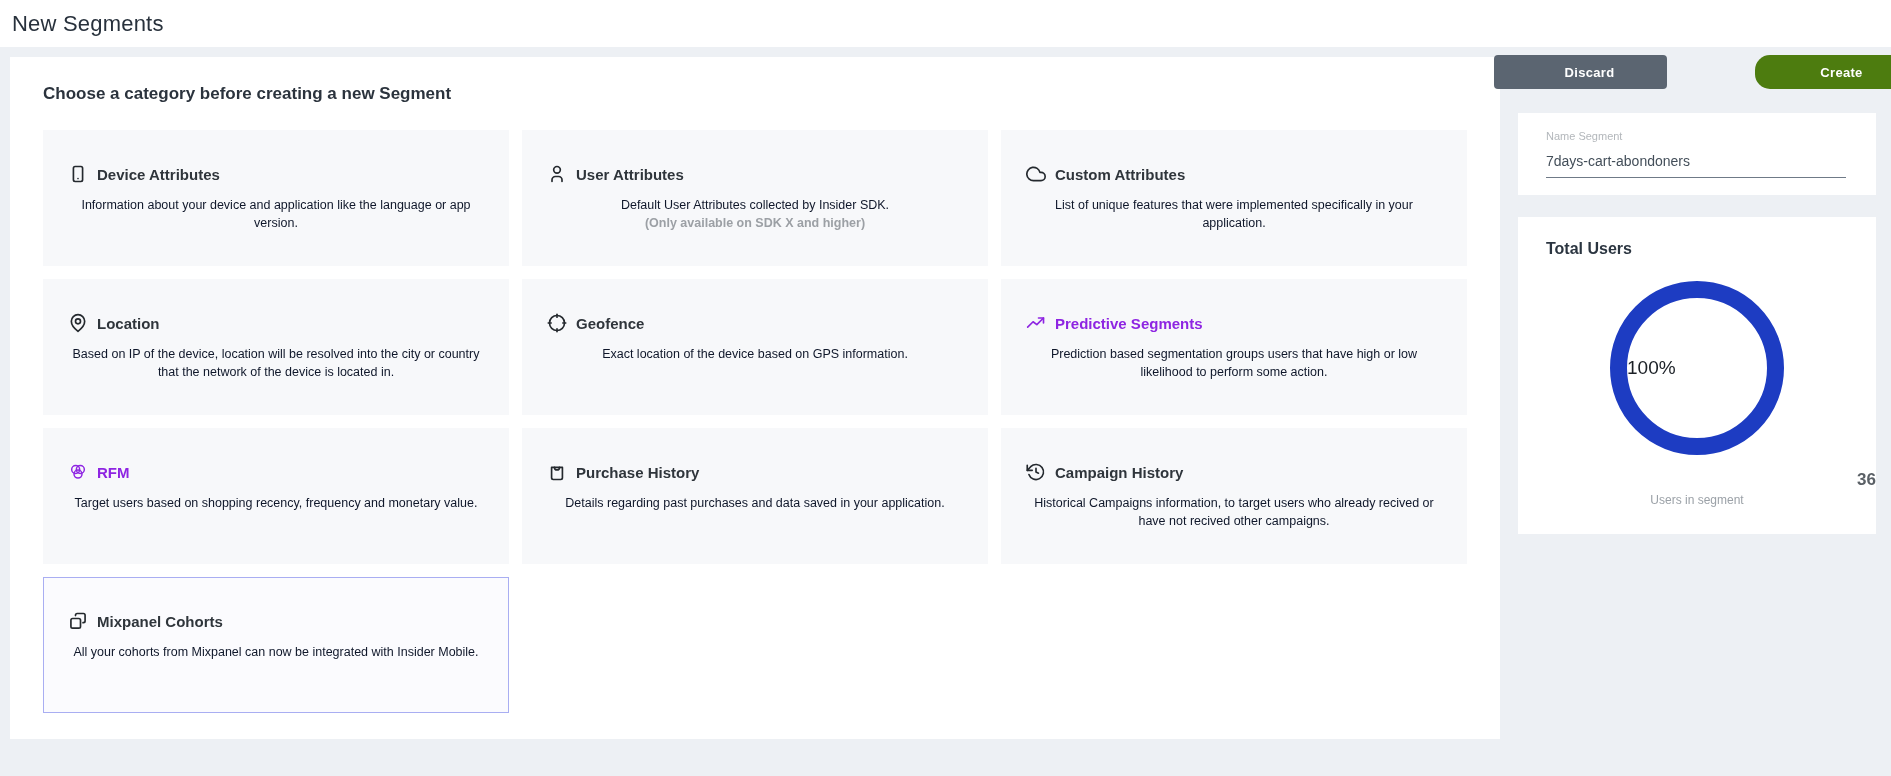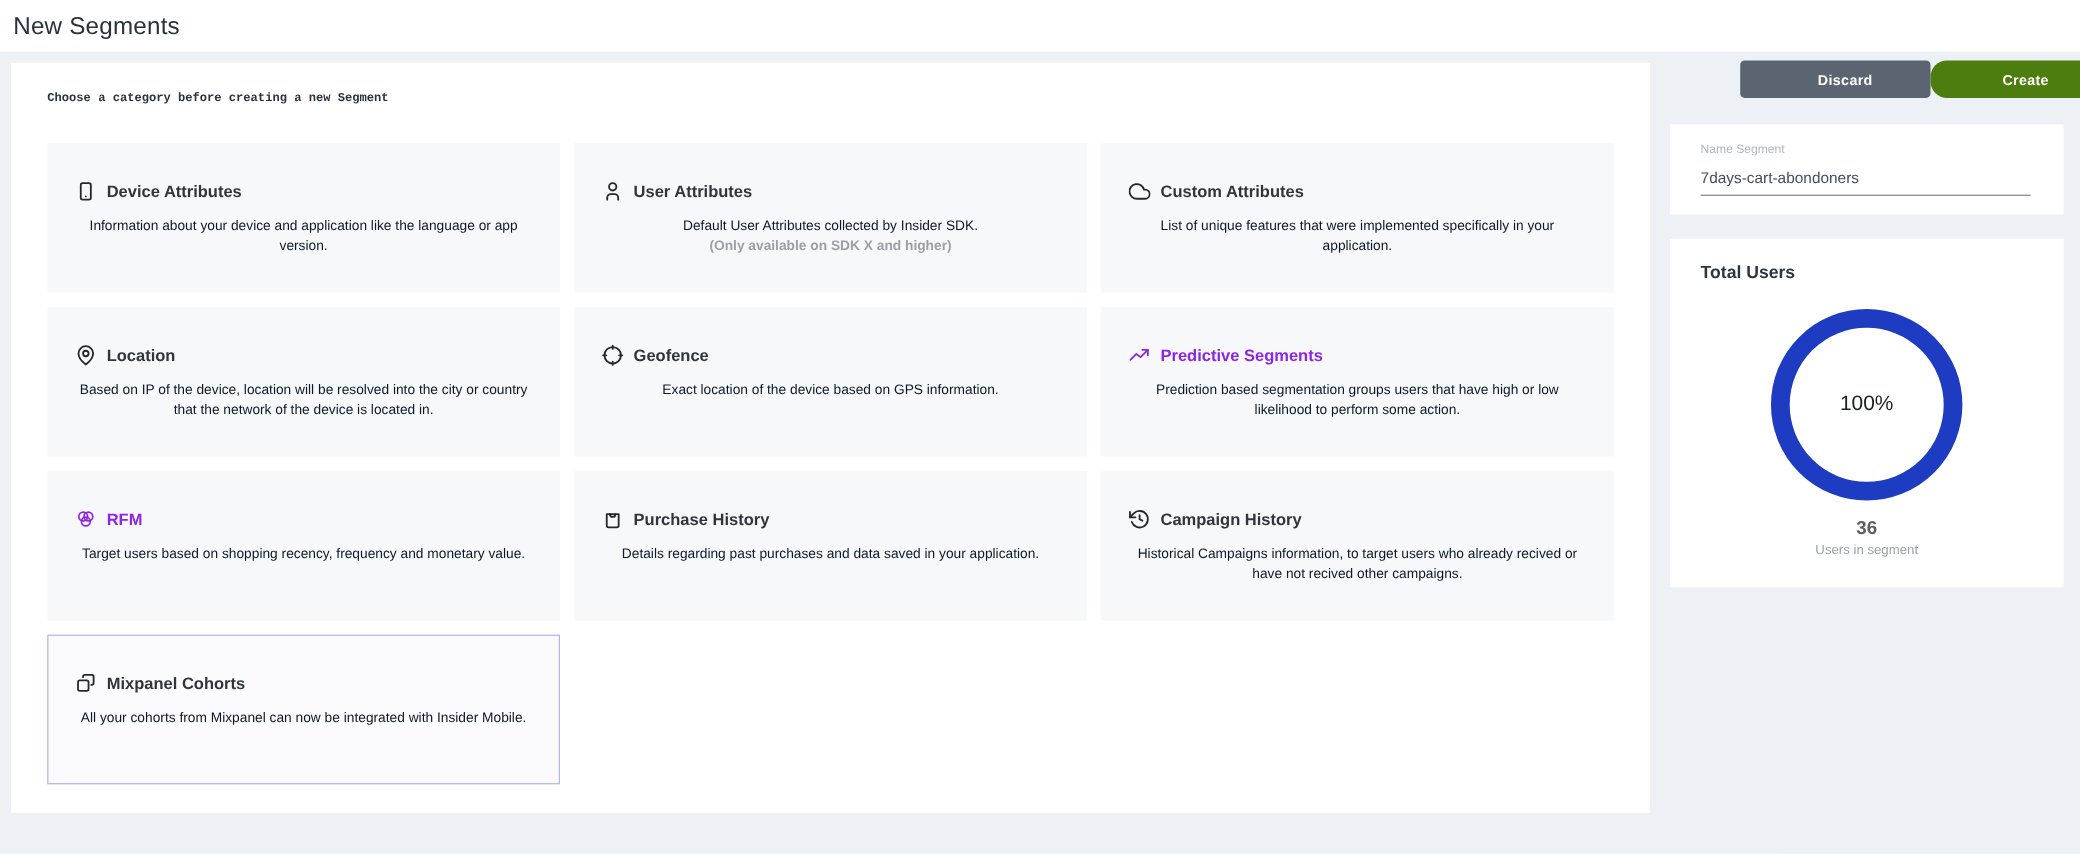--- a/index.html
+++ b/index.html
@@ -6,51 +6,51 @@
   body{
     width:1891px;height:776px;position:relative;overflow:hidden;
     background:#edf0f4;
     font-family:"Liberation Sans", sans-serif;
     -webkit-font-smoothing:antialiased;
   }
   .header-band{position:absolute;left:0;top:0;width:1891px;height:47px;background:#ffffff;}
   .page-title{position:absolute;left:12px;top:11px;font-size:22px;color:#28313c;letter-spacing:.2px;}
 
   .main-card{position:absolute;left:10px;top:57px;width:1490px;height:682px;background:#ffffff;}
-  .main-subtitle{position:absolute;left:33px;top:27px;font-size:11px;font-weight:700;color:#2b333d;font-family:Liberation Mono, monospace;}
+  .main-subtitle{position:absolute;left:33px;top:27px;font-size:17px;font-weight:700;color:#2b333d;}
 
   .grid{position:absolute;left:33px;top:73px;width:1424px;display:grid;grid-template-columns:repeat(3,1fr);gap:13px;text-align:center;}
   .cat-card{height:136px;background:#f7f8fa;padding:33px 24px 0 24px;box-sizing:border-box;border:1px solid transparent;cursor:pointer;}
   .cat-card.selected{border-color:#a9aef2;background:#fbfbfe;}
   .cat-head{display:flex;align-items:center;gap:9px;}
   .cat-icon{width:20px;height:20px;color:#24292e;flex:0 0 auto;}
   .cat-icon svg{width:20px;height:20px;display:block;}
   .cat-title{font-size:15px;font-weight:700;color:#2f353b;}
   .cat-card.accent .cat-icon{color:#8e25e2;}
   .cat-card.accent .cat-title{color:#8e25e2;}
   .cat-desc{margin-top:13px;font-size:12.5px;line-height:1.4;color:#0f172a;max-width:420px;}
   .cat-desc-bold{font-size:12.5px;line-height:1.4;color:#9ca0a5;font-weight:700;max-width:420px;}
 
   .btn{position:absolute;top:55px;width:173px;height:34px;border:none;border-radius:4px;
        color:#fff;font-weight:700;font-size:13px;font-family:inherit;cursor:pointer;letter-spacing:.3px;}
-  .btn-discard{left:1582px;background:#5b6571;padding-left:24px;}
+  .btn-discard{left:1494px;background:#5b6571;padding-left:24px;}
   .btn-create{left:1755px;background:#4d7c0f;border-radius:15px;}
 
   .name-card{position:absolute;left:1518px;top:113px;width:358px;height:82px;background:#fff;box-sizing:border-box;padding:17px 0 0 28px;}
   .name-label{font-size:11px;color:#b3b7bb;}
   .name-input{display:block;margin-top:11px;width:300px;border:none;border-bottom:1px solid #6f7a87;background:transparent;
               font-size:14px;color:#434e59;padding:0 0 8px 0;outline:none;font-family:inherit;}
 
   .total-card{position:absolute;left:1518px;top:217px;width:358px;height:317px;background:#fff;}
   .total-title{position:absolute;left:28px;top:23px;font-size:16px;font-weight:700;color:#2b3540;}
   .donut{position:absolute;left:50%;top:64px;transform:translateX(-50%);
          width:140px;height:140px;border:17px solid #1d3cc2;border-radius:50%;
-         display:flex;align-items:center;justify-content:center;background:#fff;}
+         display:flex;align-items:center;justify-content:flex-start;background:#fff;}
   .donut-label{font-size:19px;color:#1b2026;}
-  .total-count{position:absolute;left:0;top:253px;width:100%;text-align:center;font-size:17px;font-weight:700;color:#5a6066;}
+  .total-count{position:absolute;left:0;top:253px;width:100%;text-align:right;font-size:17px;font-weight:700;color:#5a6066;}
   .total-caption{position:absolute;left:0;top:276px;width:100%;text-align:center;font-size:12px;color:#9ba1a7;}
 </style>
 </head>
 <body>
 
 <div class="header-band"></div>
 <div class="page-title">New Segments</div>
 
 <div class="main-card">
   <div class="main-subtitle">Choose a category before creating a new Segment</div>

